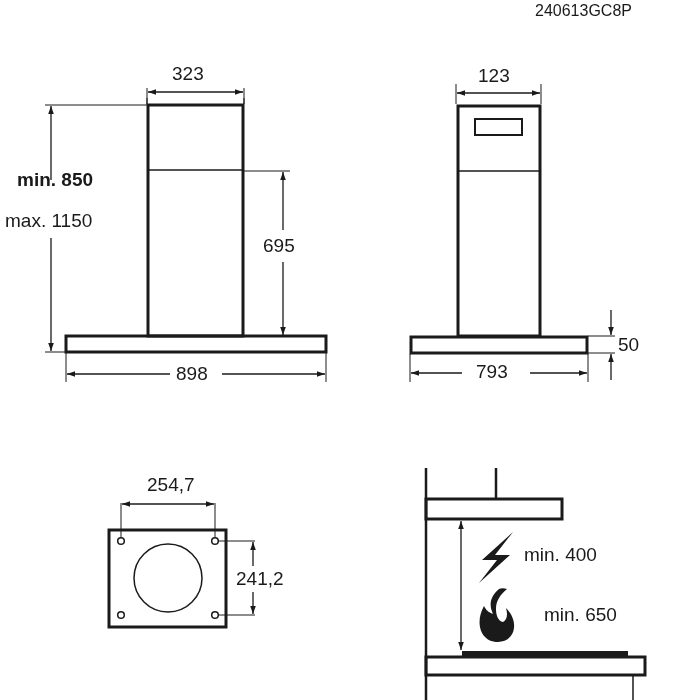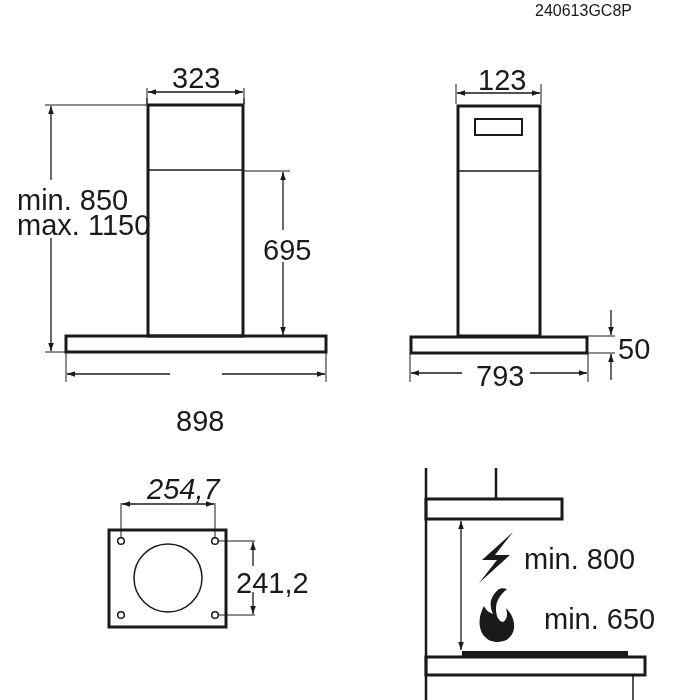--- a/index.html
+++ b/index.html
@@ -1,19 +1,19 @@
 <!DOCTYPE html>
 <html><head>
   <meta charset="utf-8">
   <style>
     html, body { margin: 0; padding: 0; background: #ffffff; }
     body { width: 700px; height: 700px; position: relative; overflow: hidden;
            font-family: "Liberation Sans", sans-serif; color: #1a1a1a; }
     svg.drawing { position: absolute; left: 0; top: 0; }
-    .lbl { position: absolute; font-size: 29px; line-height: 1; white-space: nowrap; color: #1a1a1a; }
+    .lbl { position: absolute; font-size: 19px; line-height: 1; white-space: nowrap; color: #1a1a1a; }
     .code { font-size: 16px; }
   </style>
 </head>
 <body>
 
 <svg class="drawing" width="700" height="700" viewBox="0 0 700 700">
   <defs>
     <marker id="ah" viewBox="0 0 10 10" refX="10" refY="5" markerWidth="8" markerHeight="8" orient="auto-start-reverse" markerUnits="userSpaceOnUse">
       <path d="M0,1.5 L10,5 L0,8.5 z" fill="#1a1a1a"></path>
     </marker>
@@ -97,26 +97,26 @@
   </g>
 
   <path d="M513,532 L482,560 L497,560 L479,583 L510,555 L495,555 Z" fill="#1a1a1a"></path>
 
   <path d="M499,589 C488,598 490,608 493,614 C491,613 487,612 484,606 C479,615 478,625 482,633 C486,640 492,642 498,642 C506,642 513,637 514,628 C515,619 510,612 506,608 C508,615 507,620 503,622 C498,621 496,615 496,609 C496,601 500,595 507,589 C504,588 501,588 499,589 Z" fill="#1a1a1a"></path>
 </svg>
 
 <div class="lbl code" style="left:535px;top:3px;">240613GC8P</div>
 
 <div class="lbl" style="left:172px;top:64px;">323</div>
-<div class="lbl" style="left:17px;top:186px;">min. 850</div>
-<div class="lbl" style="left:17px;top:211px;">max. 1150</div>
+<div class="lbl" style="left:17px;top:170px;font-weight:bold;">min. 850</div>
+<div class="lbl" style="left:5px;top:211px;">max. 1150</div>
 <div class="lbl" style="left:263px;top:236px;text-align:center;">695</div>
-<div class="lbl" style="left:176px;top:364px;margin-top:43px;">898</div>
+<div class="lbl" style="left:176px;top:364px;">898</div>
 
 <div class="lbl" style="left:478px;top:66px;">123</div>
 <div class="lbl" style="left:618px;top:335px;">50</div>
 <div class="lbl" style="left:476px;top:362px;">793</div>
 
-<div class="lbl" style="left:147px;top:475px;font-style:italic;">254,7</div>
+<div class="lbl" style="left:147px;top:475px;">254,7</div>
 <div class="lbl" style="left:236px;top:569px;">241,2</div>
 
-<div class="lbl" style="left:524px;top:545px;">min. 800</div>
+<div class="lbl" style="left:524px;top:545px;">min. 400</div>
 <div class="lbl" style="left:544px;top:605px;">min. 650</div>
 
 </body></html>

